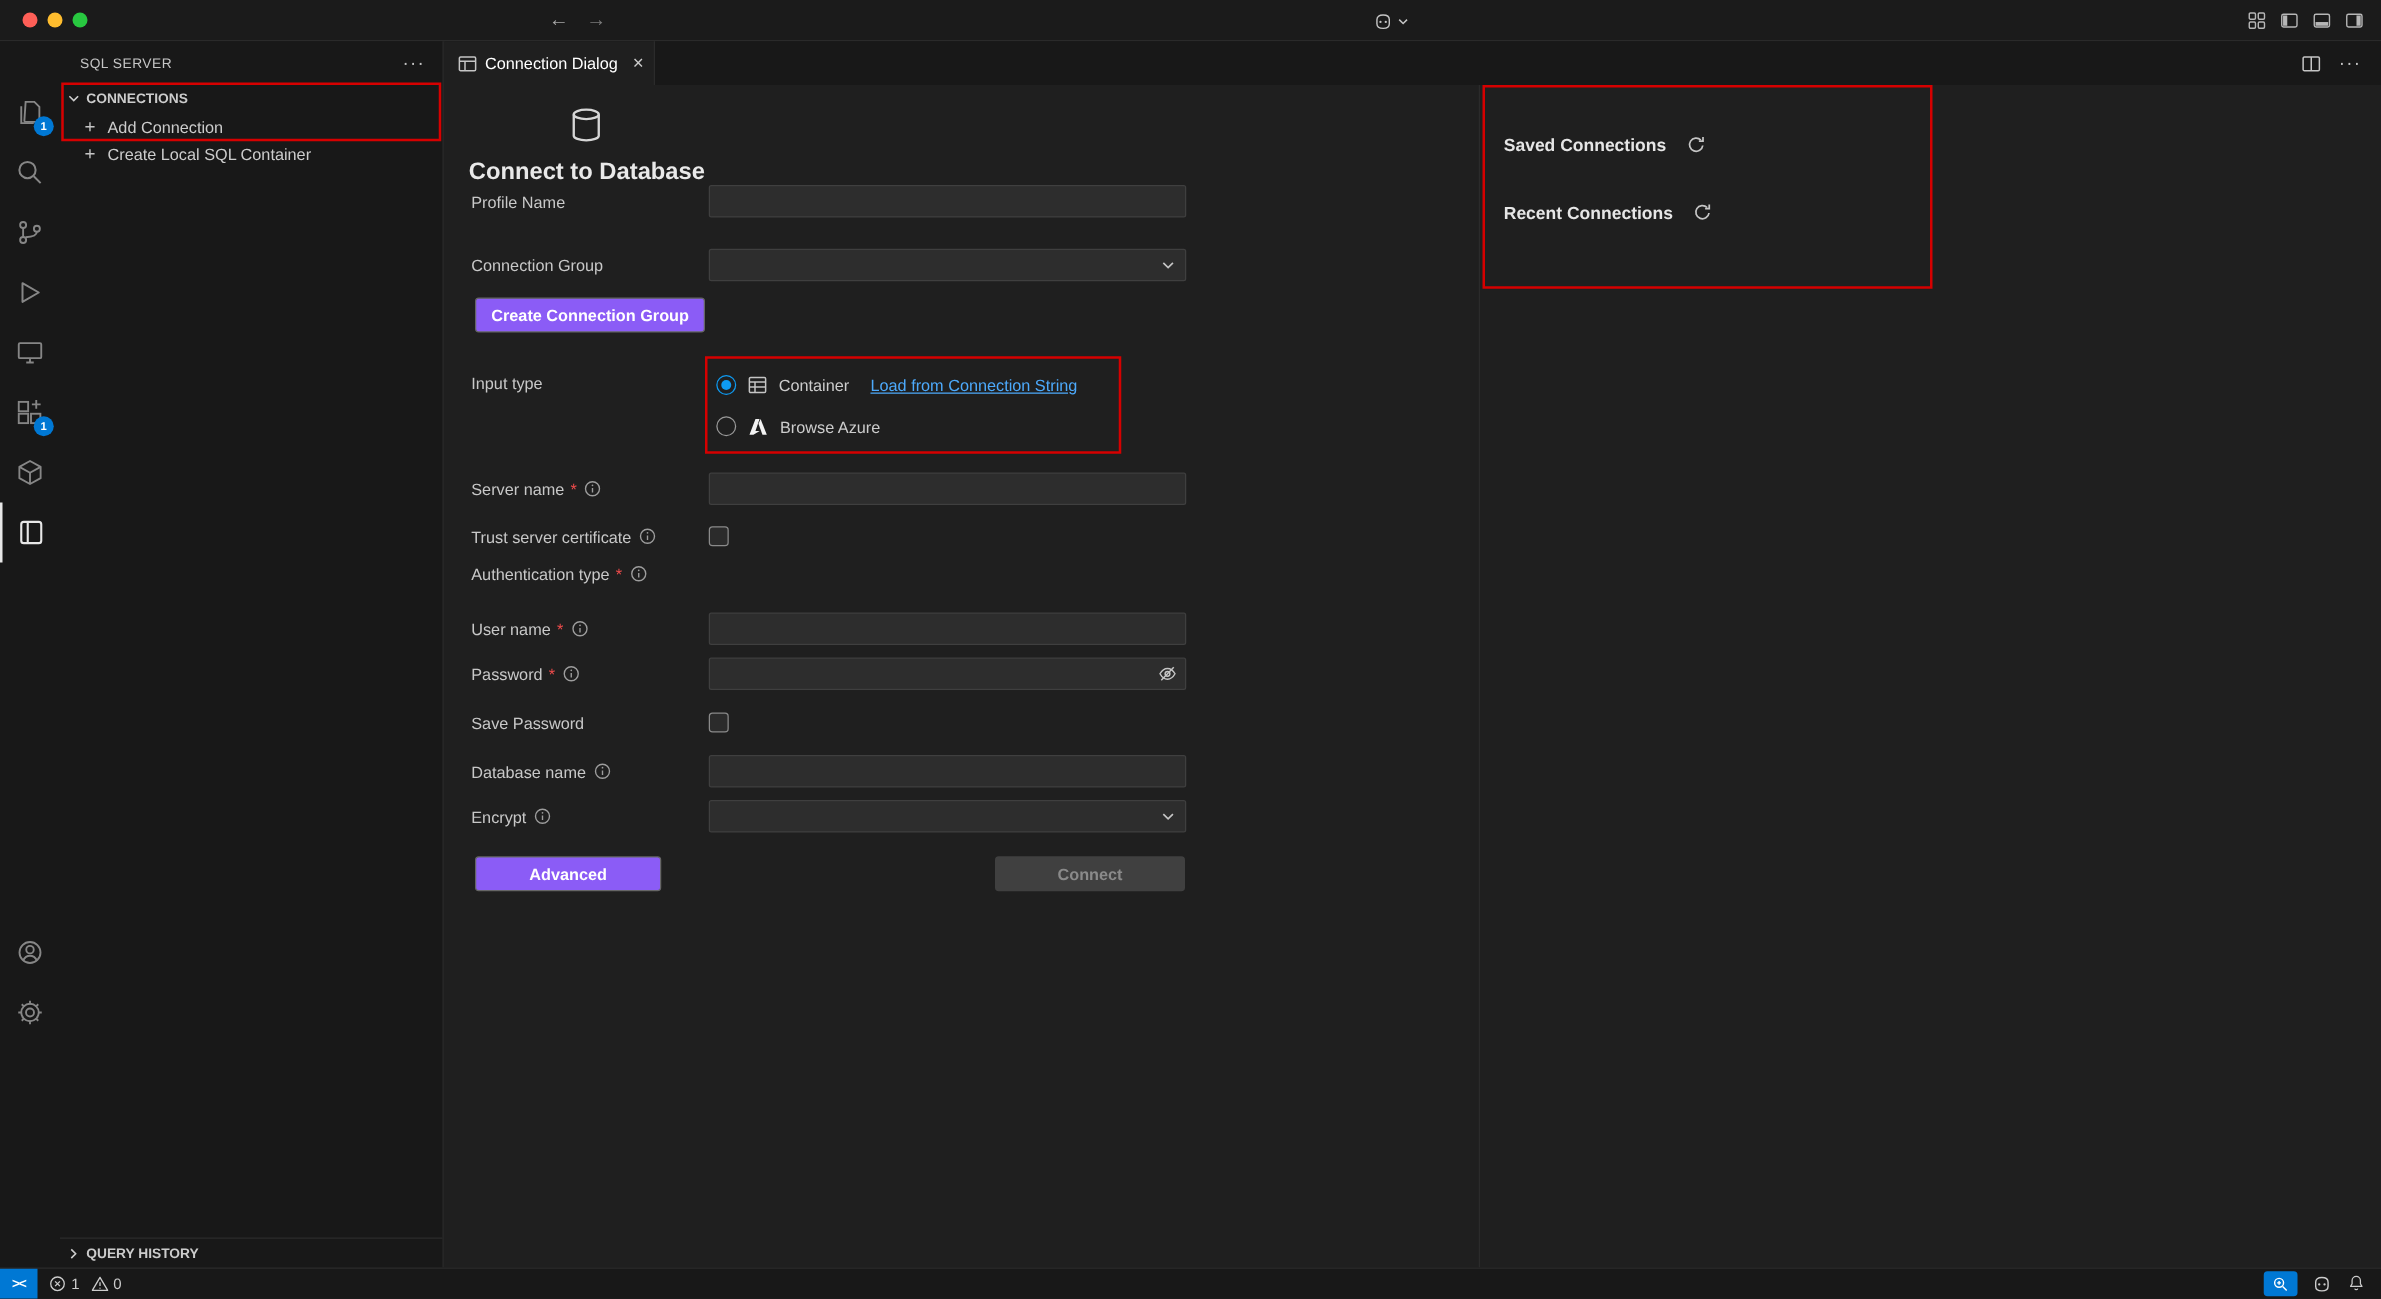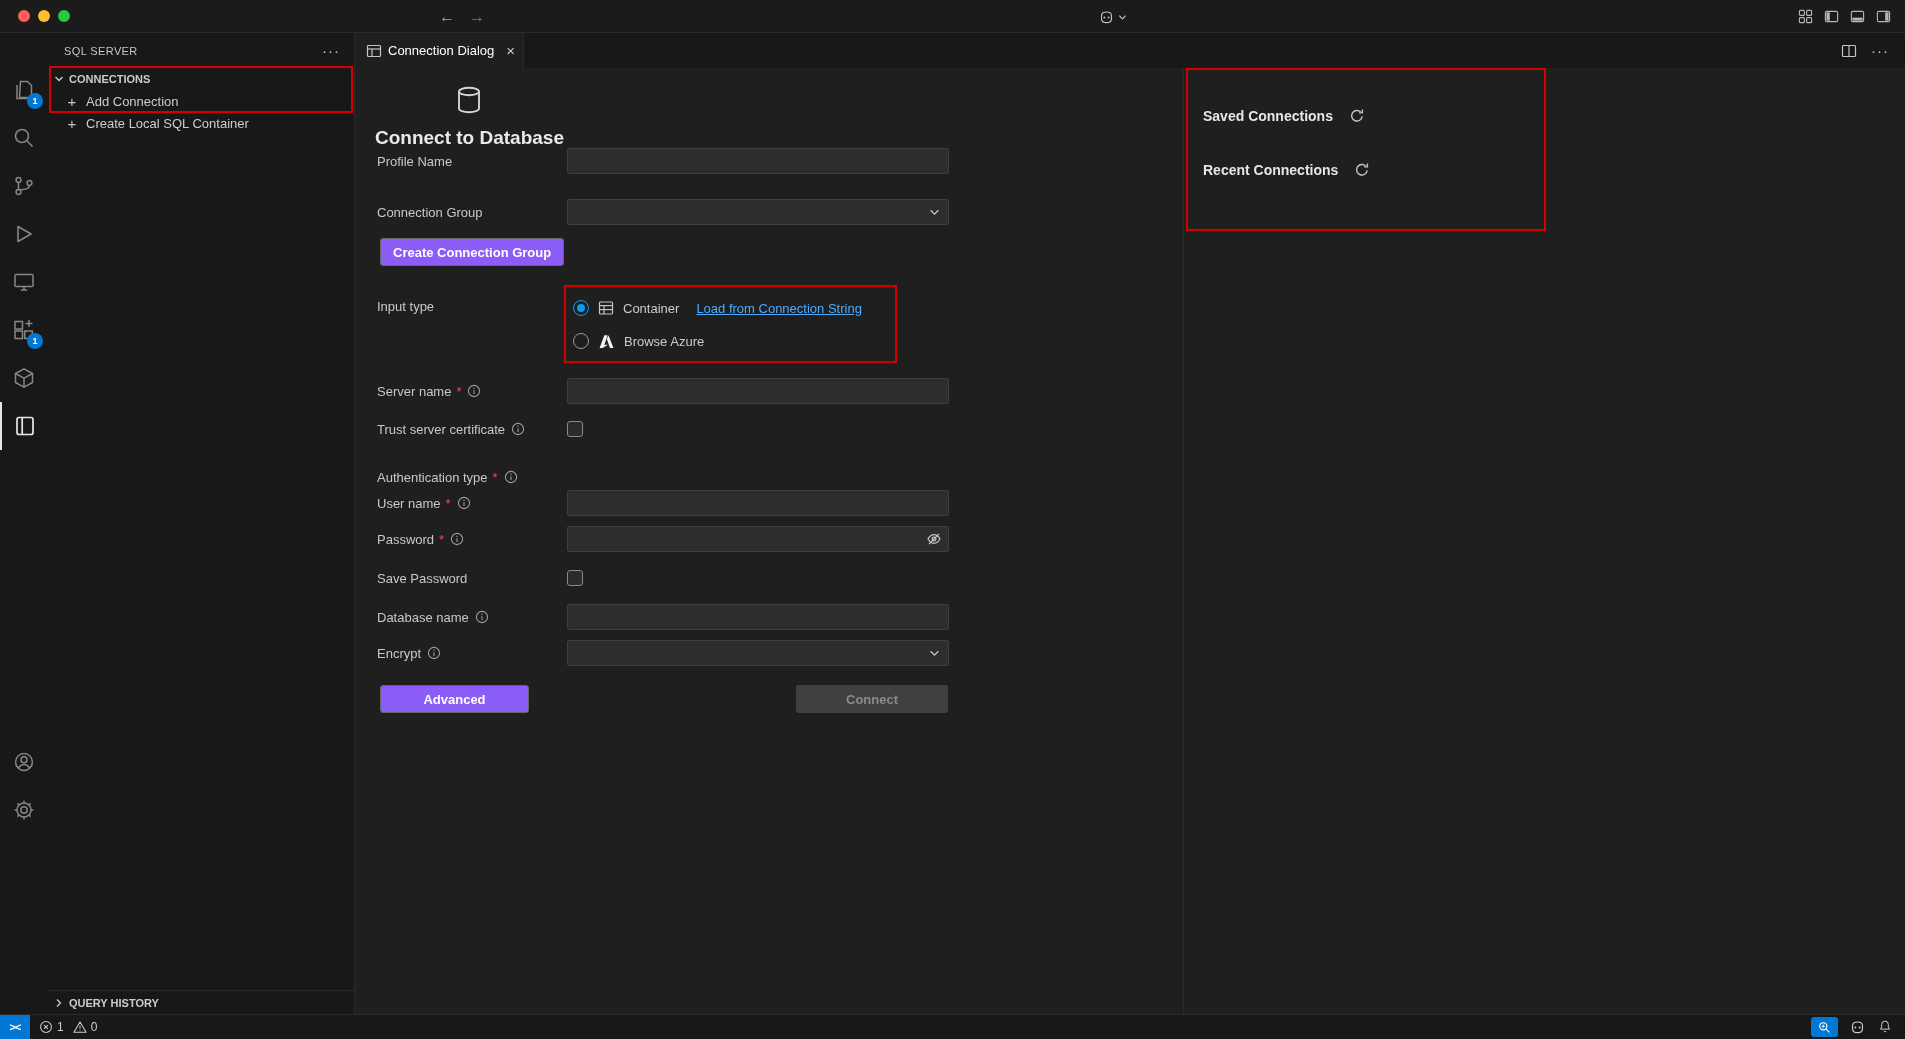--- a/index.html
+++ b/index.html
@@ -348,21 +348,21 @@
         <span>Trust server certificate</span>
         <svg class="info" width="14" height="14" viewBox="0 0 14 14" fill="none" stroke="currentColor" stroke-width="1.1">
           <circle cx="7" cy="7" r="5.6"></circle>
             <line x1="7" y1="6.3" x2="7" y2="10"></line>
             <circle cx="7" cy="4.2" r="0.7" fill="currentColor" stroke="none"></circle>
         </svg>
       </label>
       <span class="checkbox"></span>
     </div>
 
-    <div class="frow" style="top:396px">
+    <div class="frow" style="top:378px">
       <label class="flabel">
         <span>Authentication type</span>
         <span class="req">*</span>
         <svg class="info" width="14" height="14" viewBox="0 0 14 14" fill="none" stroke="currentColor" stroke-width="1.1">
           <circle cx="7" cy="7" r="5.6"></circle>
             <line x1="7" y1="6.3" x2="7" y2="10"></line>
             <circle cx="7" cy="4.2" r="0.7" fill="currentColor" stroke="none"></circle>
         </svg>
       </label>
     </div>

